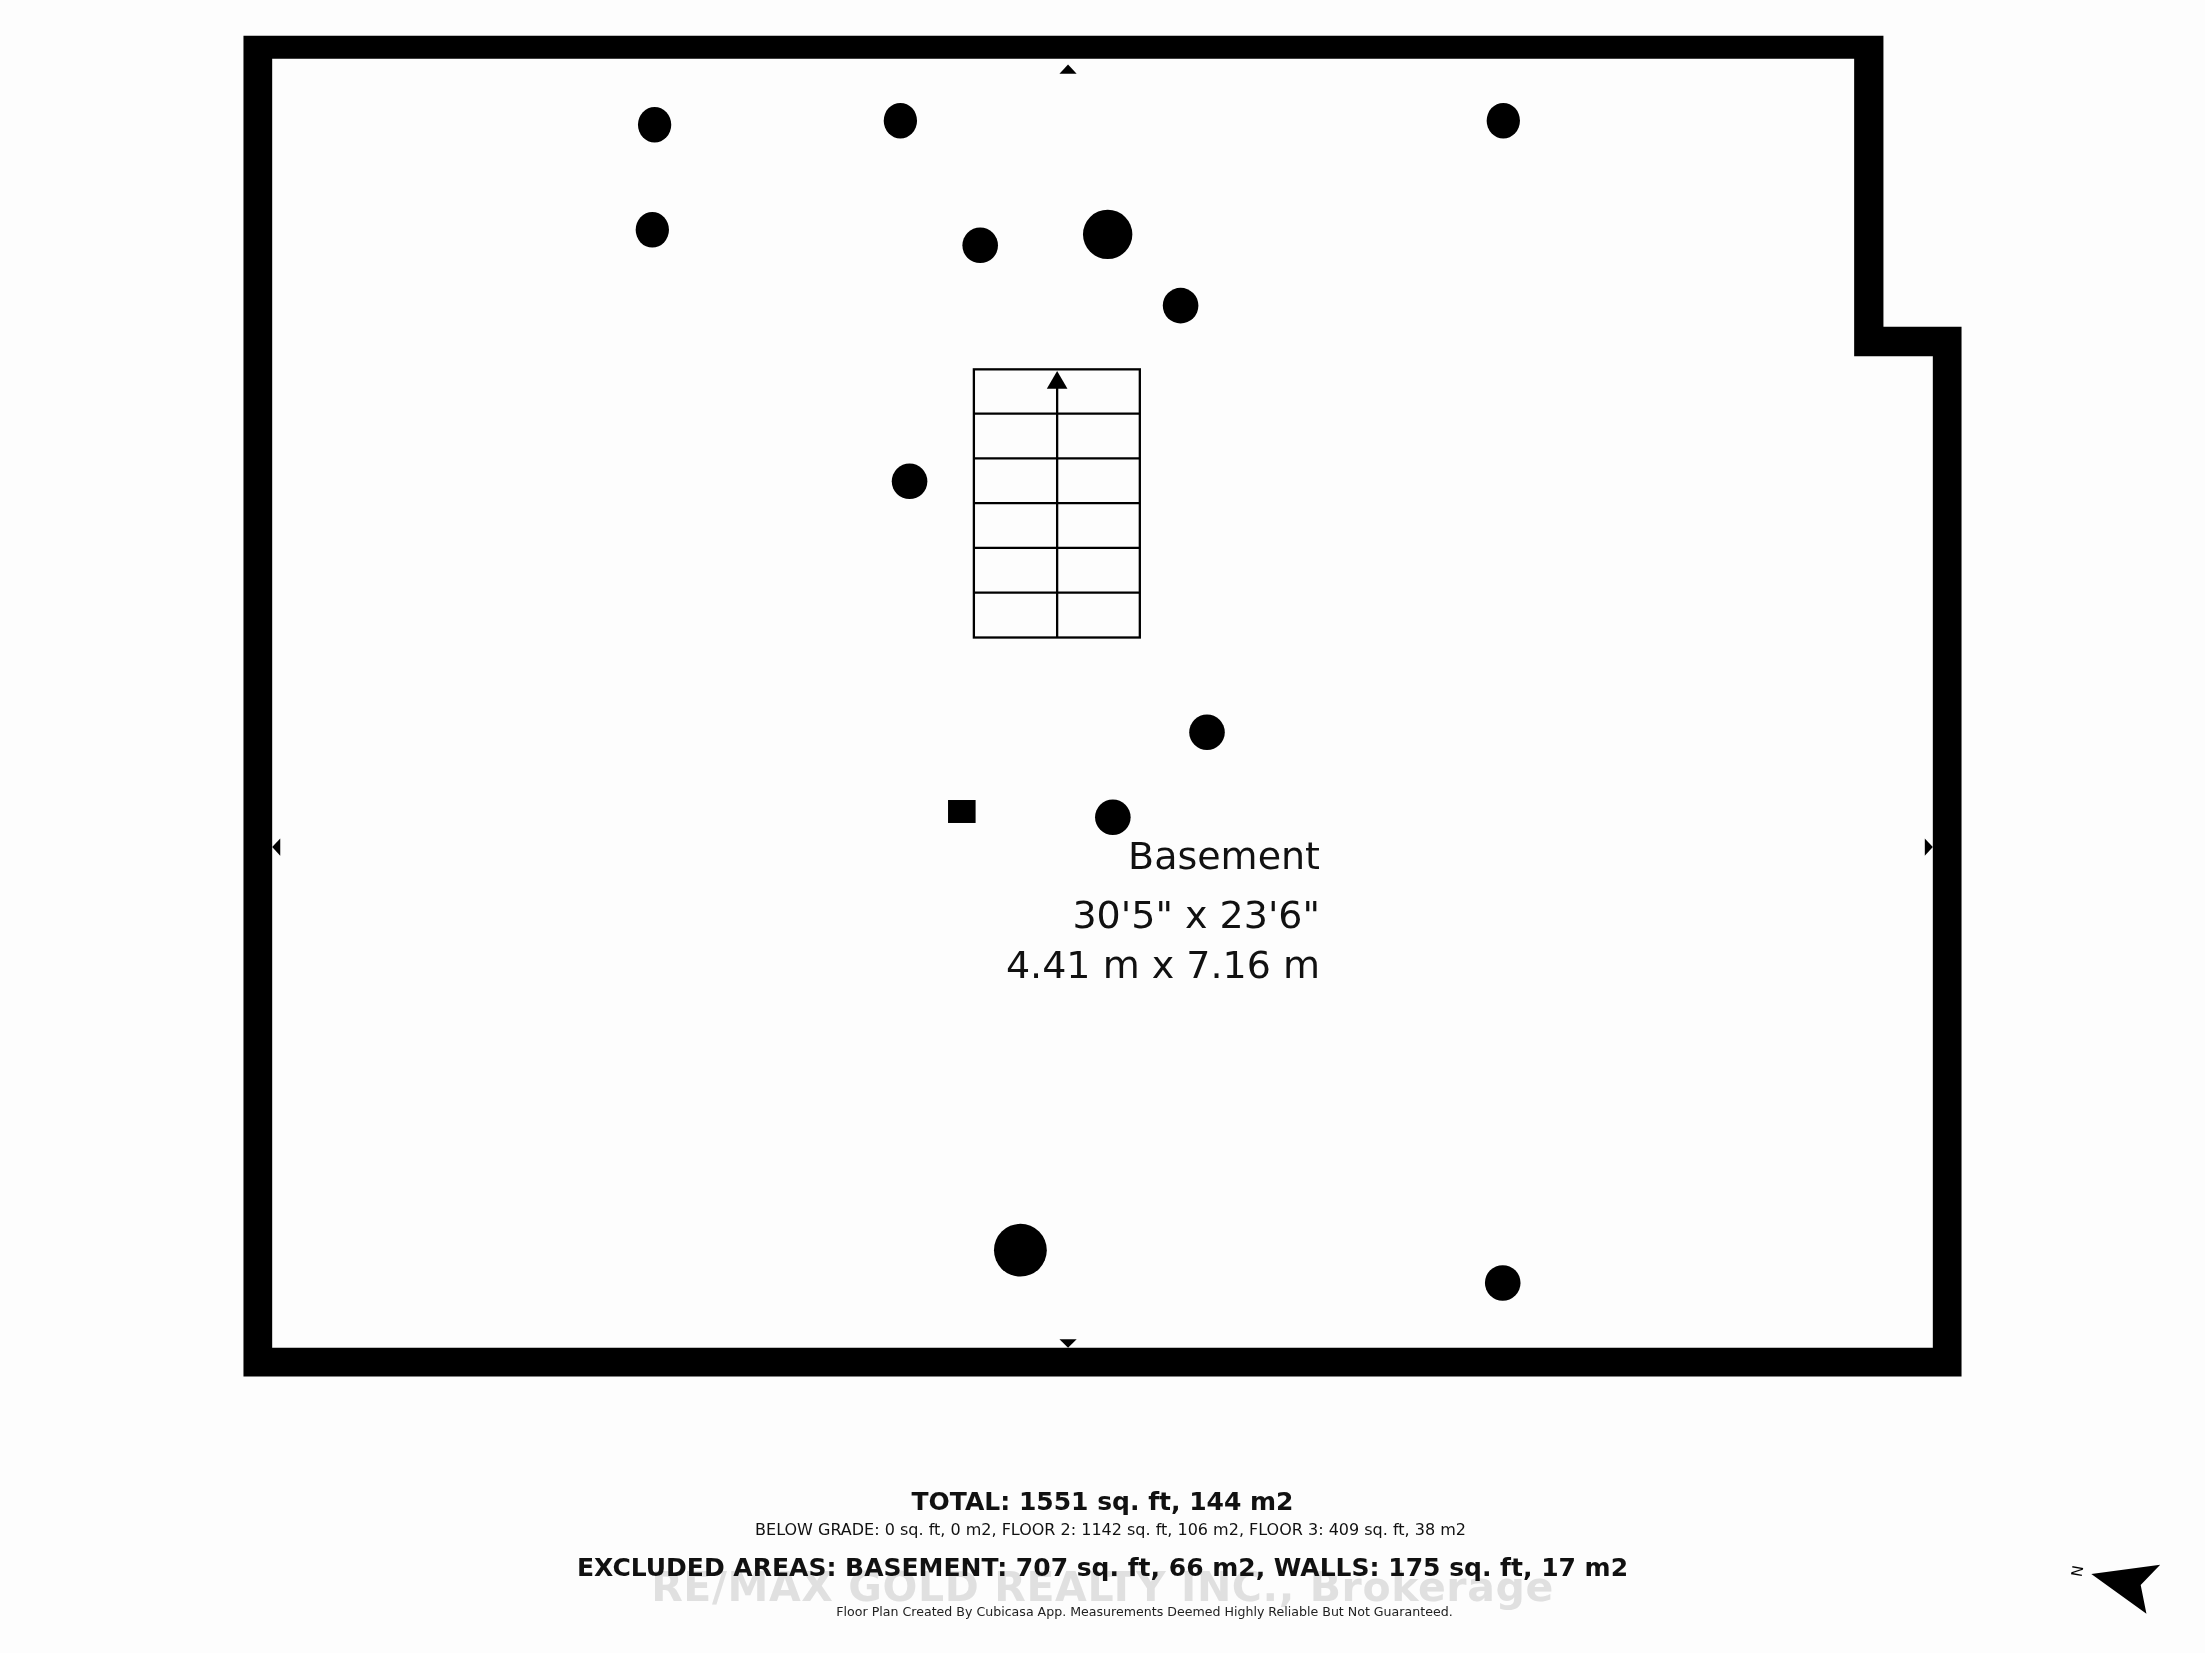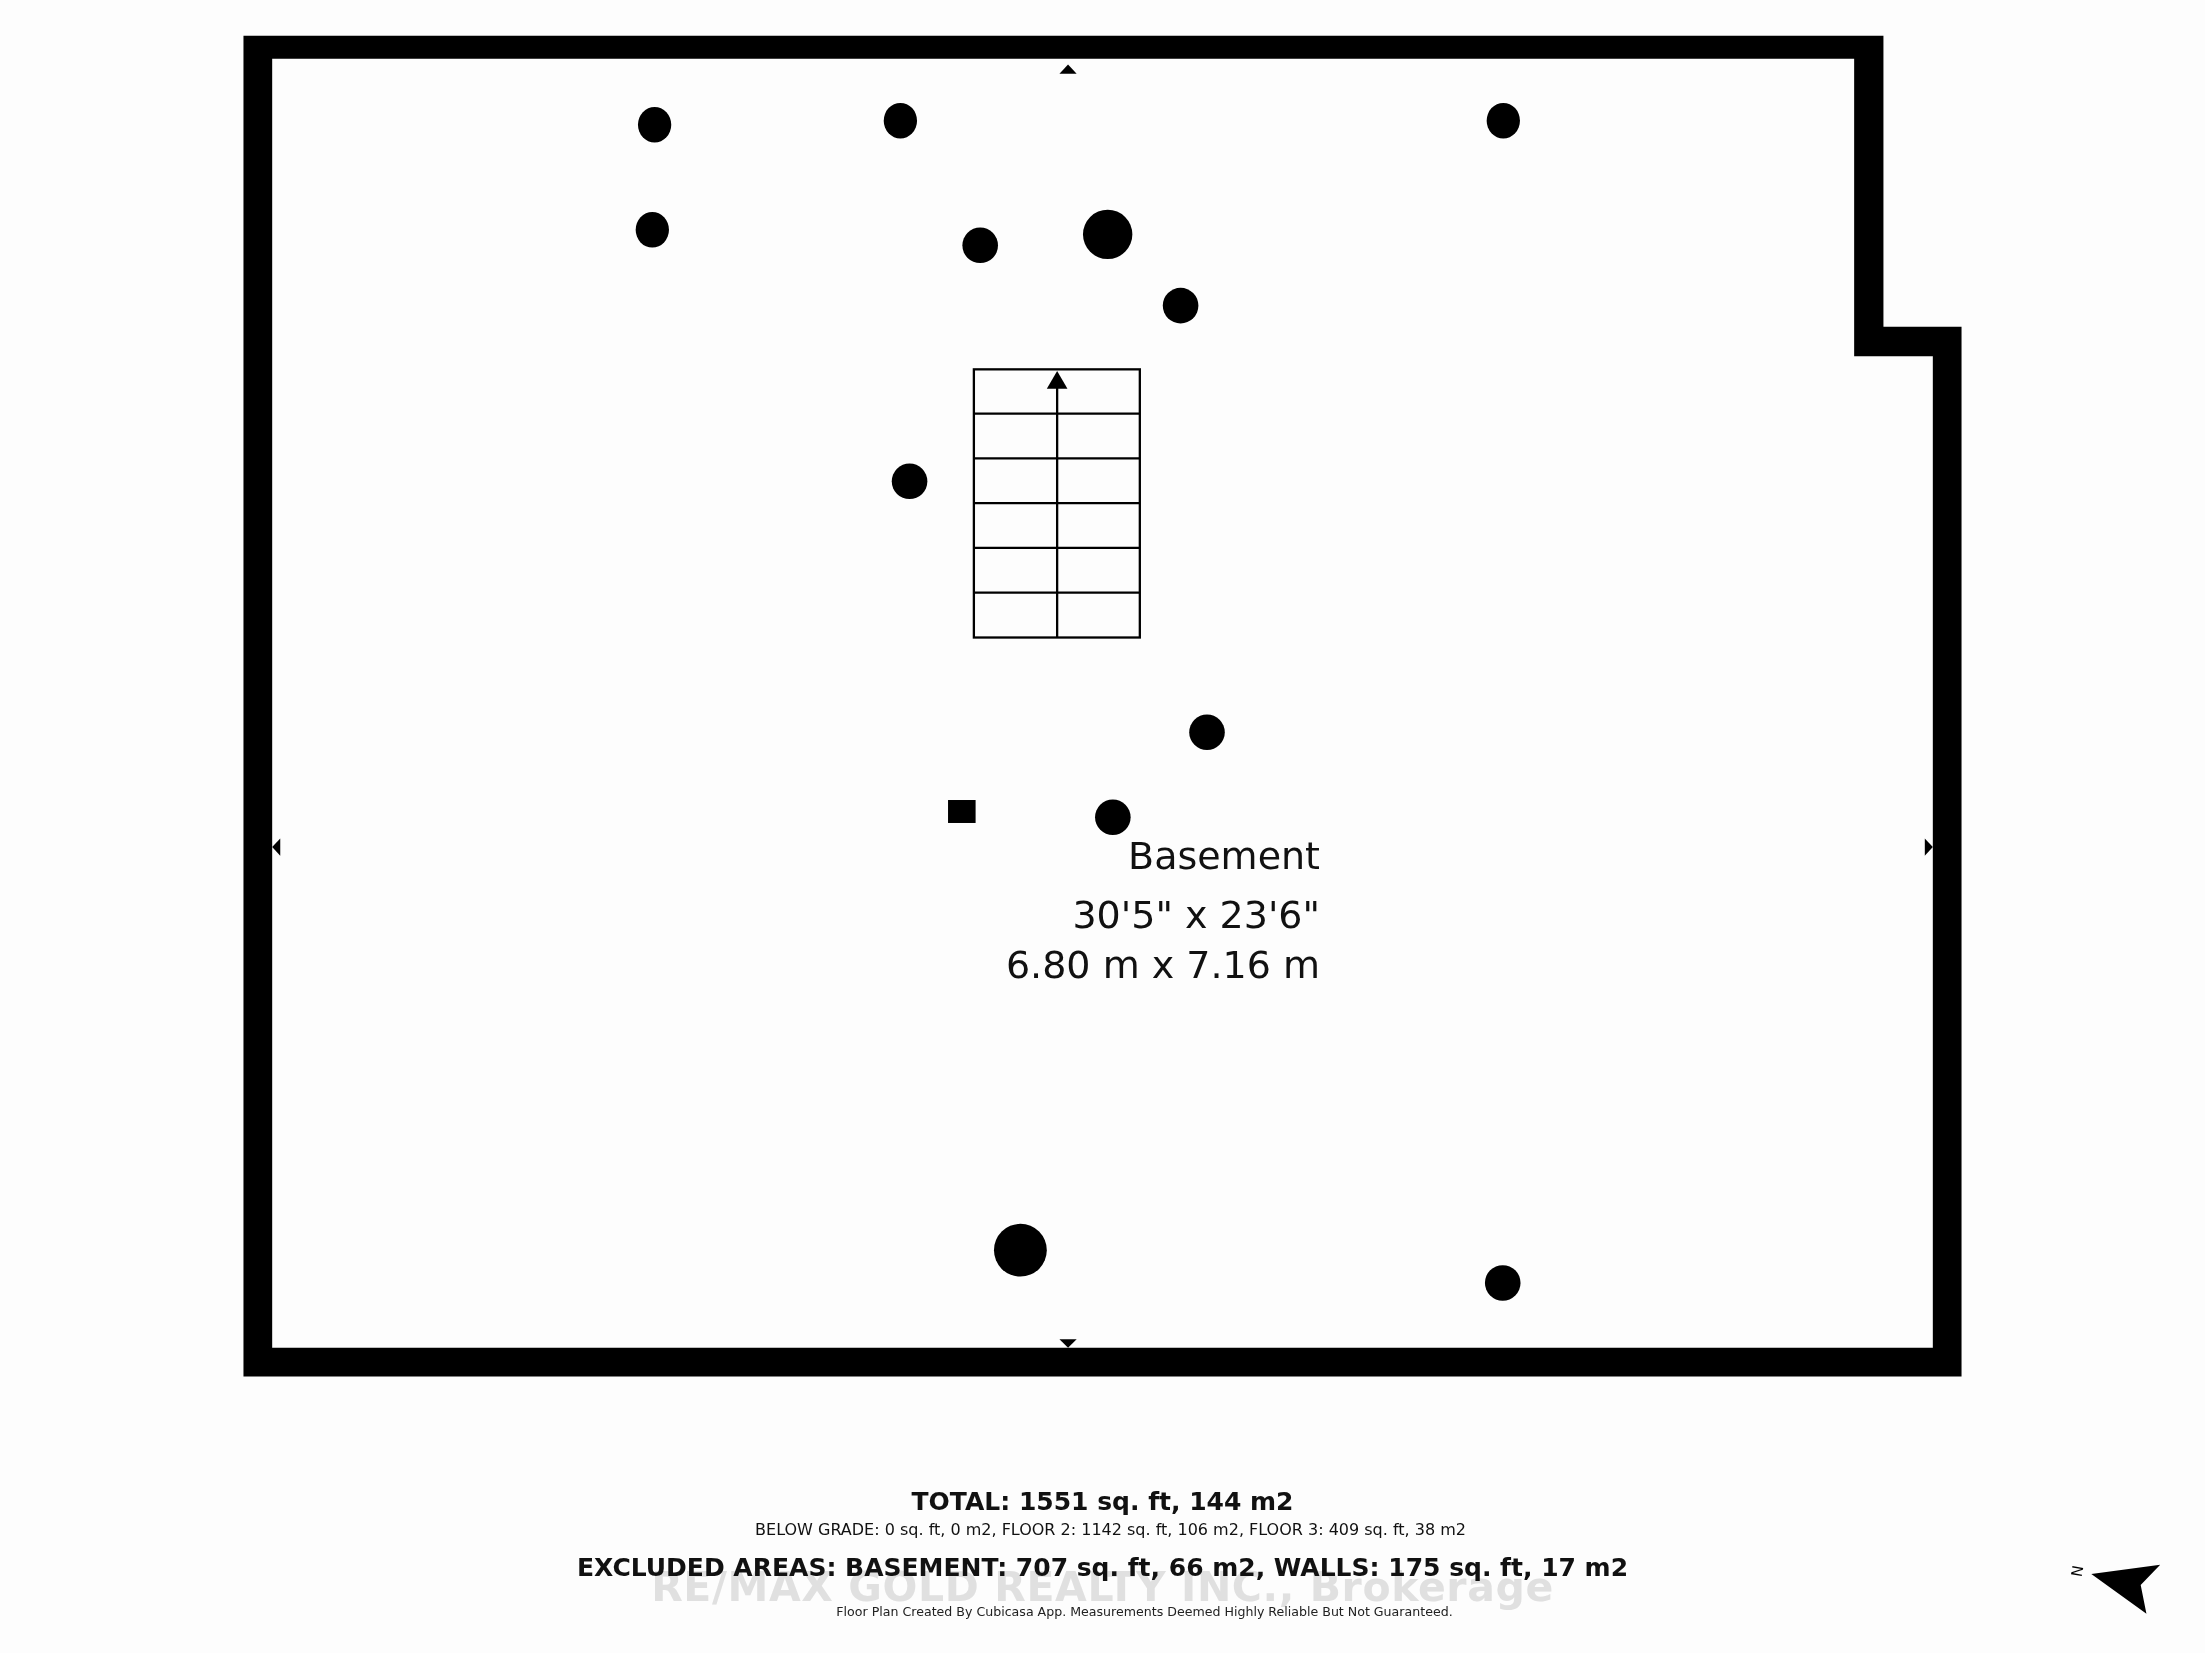--- a/index.html
+++ b/index.html
@@ -55,21 +55,21 @@
     <rect x="1651" y="1393" width="48" height="40"></rect>
     <circle cx="1777" cy="2177" r="46"></circle>
     <circle cx="2617" cy="2234" r="31"></circle>
   </g>
 
   <polygon fill="#000" points="3642,2741 3762,2725 3728,2760 3738,2810"></polygon>
 </svg>
 
 <div class="room-label" style="top:837px;">Basement</div>
 <div class="room-label" style="top:896px;">30'5" x 23'6"</div>
-<div class="room-label" style="top:946px;">6.80 m x 7.16 m</div>
+<div class="room-label" style="top:946px;">4.41 m x 7.16 m</div>
 
 <div class="footer f-water">RE/MAX GOLD REALTY INC., Brokerage</div>
 <div class="footer f-total">TOTAL: 1551 sq. ft, 144 m2</div>
 <div class="footer f-below">BELOW GRADE: 0 sq. ft, 0 m2, FLOOR 2: 1142 sq. ft, 106 m2, FLOOR 3: 409 sq. ft, 38 m2</div>
 <div class="footer f-excl">EXCLUDED AREAS: BASEMENT: 707 sq. ft, 66 m2, WALLS: 175 sq. ft, 17 m2</div>
 <div class="footer f-credit">Floor Plan Created By Cubicasa App. Measurements Deemed Highly Reliable But Not Guaranteed.</div>
 
 <div class="compass-n">N</div>
 
 

